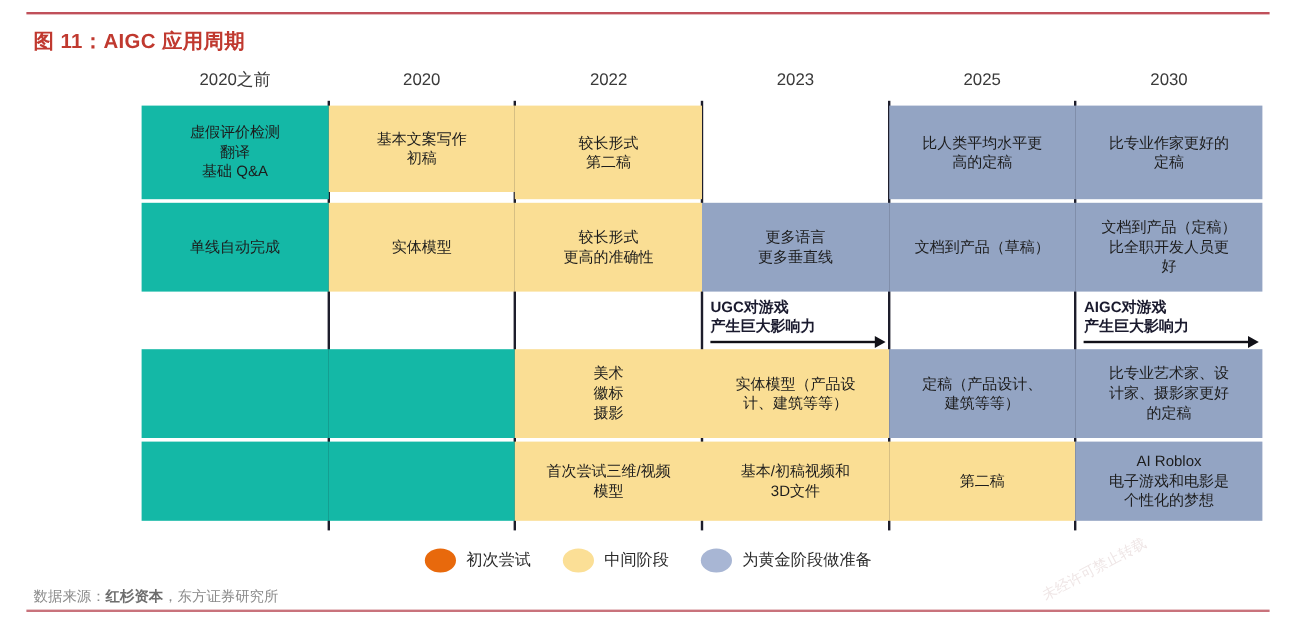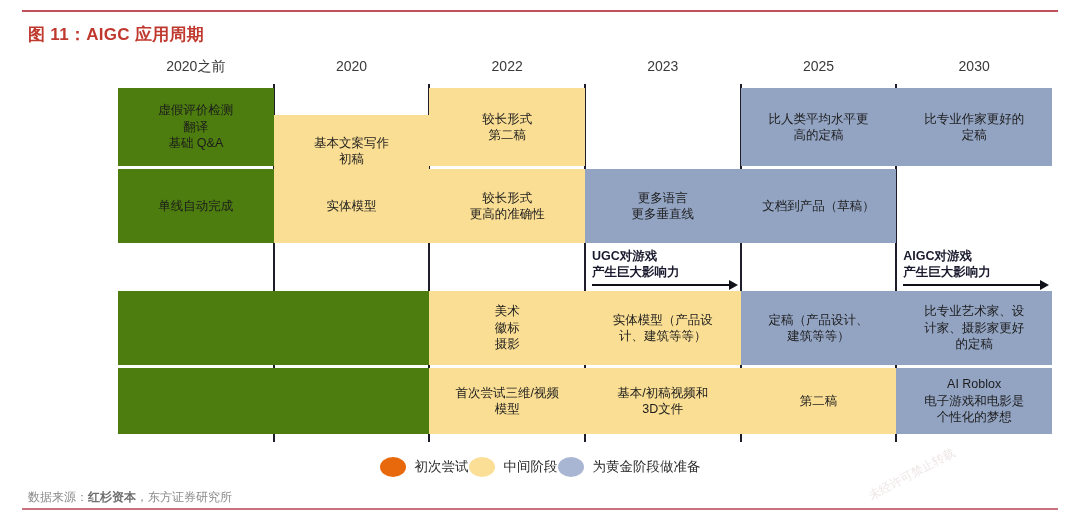--- a/index.html
+++ b/index.html
@@ -60,21 +60,21 @@
   .cell{
     position:absolute;
     box-sizing:border-box;
     display:flex;align-items:center;justify-content:center;
     text-align:center;
     font-size:12.5px;color:#1c1c1c;
     line-height:1.32;
     padding:2px 5px;
     white-space:pre-line;
   }
-  .c-orange{background:#4d7c0f;}
+  .c-orange{background:#14b8a6;}
   .c-yellow{background:#fade94;}
   .c-blue  {background:#93a4c3;}
 
   
   .arrow-note{
     position:absolute;
     font-size:12.5px;font-weight:bold;color:#1a1a2e;
     line-height:1.3;white-space:pre-line;
     text-align:left;
   }
@@ -84,21 +84,21 @@
   .arrow-head{
     position:absolute;width:0;height:0;
     border-top:5px solid transparent;
     border-bottom:5px solid transparent;
     border-left:9px solid #111118;
   }
 
   
   .legend{
     position:absolute;left:0;top:452px;width:1080px;height:30px;
-    display:flex;align-items:center;justify-content:center;
+    display:flex;align-items:center;justify-content:center;gap:26px;
   }
   .legend-item{display:flex;align-items:center;gap:9px;}
   .swatch{width:26px;height:20px;border-radius:50%;}
   .legend-label{font-size:13.5px;color:#2b2b2b;white-space:nowrap;}
 
   .source{
     position:absolute;left:28px;top:489px;
     font-size:12px;color:#8a8a8a;white-space:nowrap;
   }
   .source b{color:#6e6e6e;font-weight:bold;}
@@ -132,35 +132,38 @@
         <div class="vline" style="left: 154.667px;"></div>
         <div class="vline" style="left: 310.333px;"></div>
         <div class="vline" style="left: 466px;"></div>
         <div class="vline" style="left: 621.667px;"></div>
         <div class="vline" style="left: 777.333px;"></div>
       </div>
     <div class="cols" id="cells-layer">
         <div class="cell c-orange" style="left: 0px; width: 155.667px; top: 36px; height: 78px;">虚假评价检测
 翻译
 基础 Q&amp;A</div>
-        <div class="cell c-yellow" style="left: 155.667px; width: 155.667px; top: 36px; height: 72px; margin-top: 27px;">基本文案写作
+        <div class="cell c-yellow" style="left: 155.667px; width: 155.667px; top: 36px; height: 72px;">基本文案写作
 初稿</div>
         <div class="cell c-yellow" style="left: 311.333px; width: 155.667px; top: 36px; height: 78px;">较长形式
 第二稿</div>
         <div class="cell c-blue" style="left: 622.667px; width: 155.667px; top: 36px; height: 78px;">比人类平均水平更
 高的定稿</div>
         <div class="cell c-blue" style="left: 778.333px; width: 155.667px; top: 36px; height: 78px;">比专业作家更好的
 定稿</div>
         <div class="cell c-orange" style="left: 0px; width: 155.667px; top: 117px; height: 74px;">单线自动完成</div>
         <div class="cell c-yellow" style="left: 155.667px; width: 155.667px; top: 117px; height: 74px;">实体模型</div>
         <div class="cell c-yellow" style="left: 311.333px; width: 155.667px; top: 117px; height: 74px;">较长形式
 更高的准确性</div>
         <div class="cell c-blue" style="left: 467px; width: 155.667px; top: 117px; height: 74px;">更多语言
 更多垂直线</div>
         <div class="cell c-blue" style="left: 622.667px; width: 155.667px; top: 117px; height: 74px;">文档到产品（草稿）</div>
+        <div class="cell c-blue" style="left: 778.333px; width: 155.667px; top: 117px; height: 74px;">文档到产品（定稿）
+比全职开发人员更
+好</div>
         <div class="cell c-orange" style="left: 0px; width: 155.667px; top: 239px; height: 74px;"></div>
         <div class="cell c-orange" style="left: 155.667px; width: 155.667px; top: 239px; height: 74px;"></div>
         <div class="cell c-yellow" style="left: 467px; width: 155.667px; top: 239px; height: 74px;">实体模型（产品设
 计、建筑等等）</div>
         <div class="cell c-yellow" style="left: 311.333px; width: 155.667px; top: 239px; height: 74px;">美术
 徽标
 摄影</div>
         <div class="cell c-blue" style="left: 622.667px; width: 155.667px; top: 239px; height: 74px;">定稿（产品设计、
 建筑等等）</div>
         <div class="cell c-blue" style="left: 778.333px; width: 155.667px; top: 239px; height: 74px;">比专业艺术家、设

